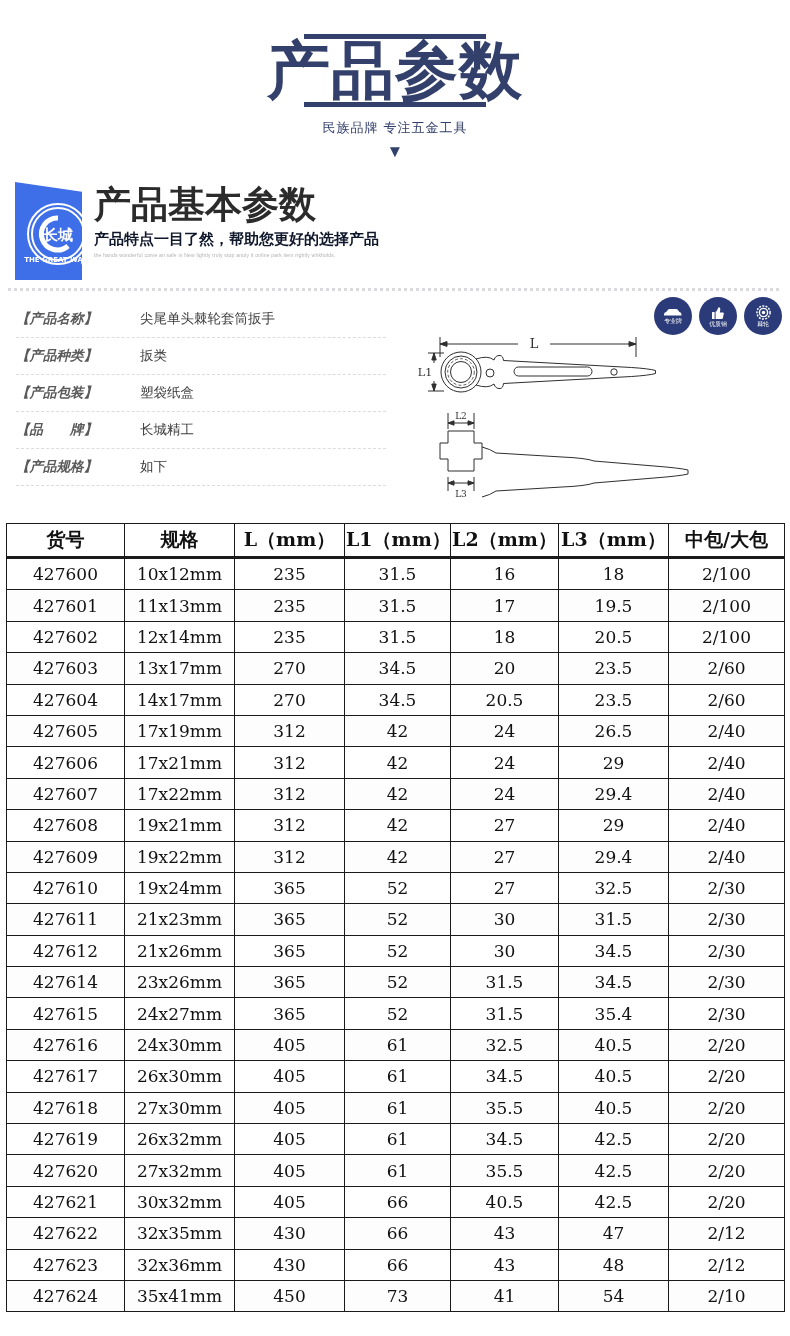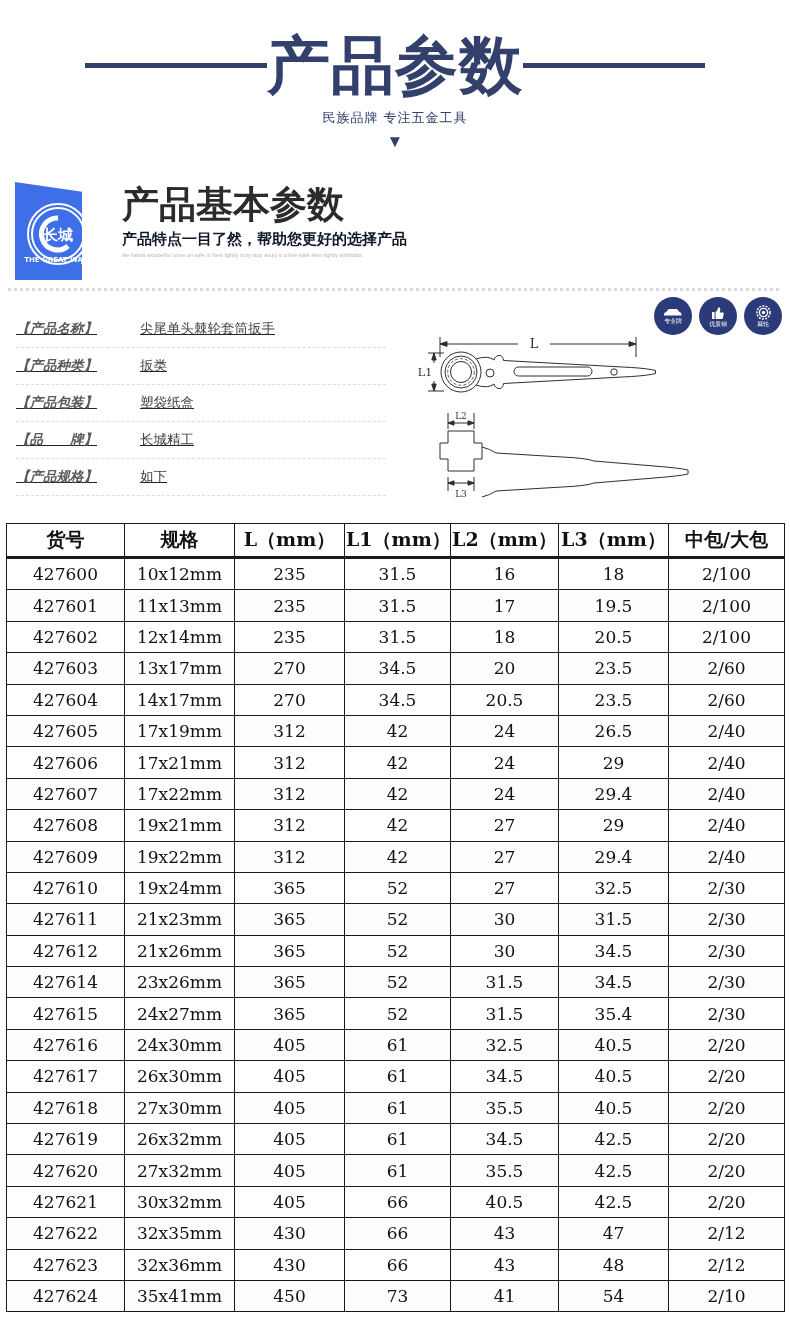--- a/index.html
+++ b/index.html
@@ -18,20 +18,21 @@
   
   .banner {
     position: relative;
     height: 180px;
   }
   .banner-row {
     display: flex;
     align-items: center;
     justify-content: center;
     padding-top: 34px;
+    flex-direction: column;
   }
   .rule {
     width: 182px;
     height: 5px;
     background: #33406b;
   }
   .banner-title {
     font-family: "DejaVu Sans", sans-serif;
     font-weight: bold;
     font-size: 63px;
@@ -76,21 +77,20 @@
     position: absolute;
     inset: 0;
     background: #3f6fe8;
     clip-path: polygon(0 0, 100% 10%, 100% 100%, 0 100%);
   }
   .logo svg { position: absolute; inset: 0; }
   .brand-text {
     padding-left: 12px;
     padding-top: 6px;
     min-width: 0;
-    margin-left: 28px;
   }
   .brand-title {
     font-family: "DejaVu Sans", sans-serif;
     font-size: 37px;
     font-weight: bold;
     line-height: 1.05;
     color: #2b2b2b;
     white-space: nowrap;
   }
   .brand-sub {
@@ -118,23 +118,22 @@
   }
 
   
   .midsection {
     position: relative;
     height: 228px;
   }
   .info-list {
     position: absolute;
     left: 16px;
-    top: 20px;
+    top: 10px;
     width: 370px;
-    text-decoration: underline;
   }
   .info-row {
     height: 36px;
     display: flex;
     align-items: center;
     border-bottom: 1px dashed #dcdcdc;
     font-size: 14px;
   }
   .info-label {
     font-family: "DejaVu Sans", sans-serif;

